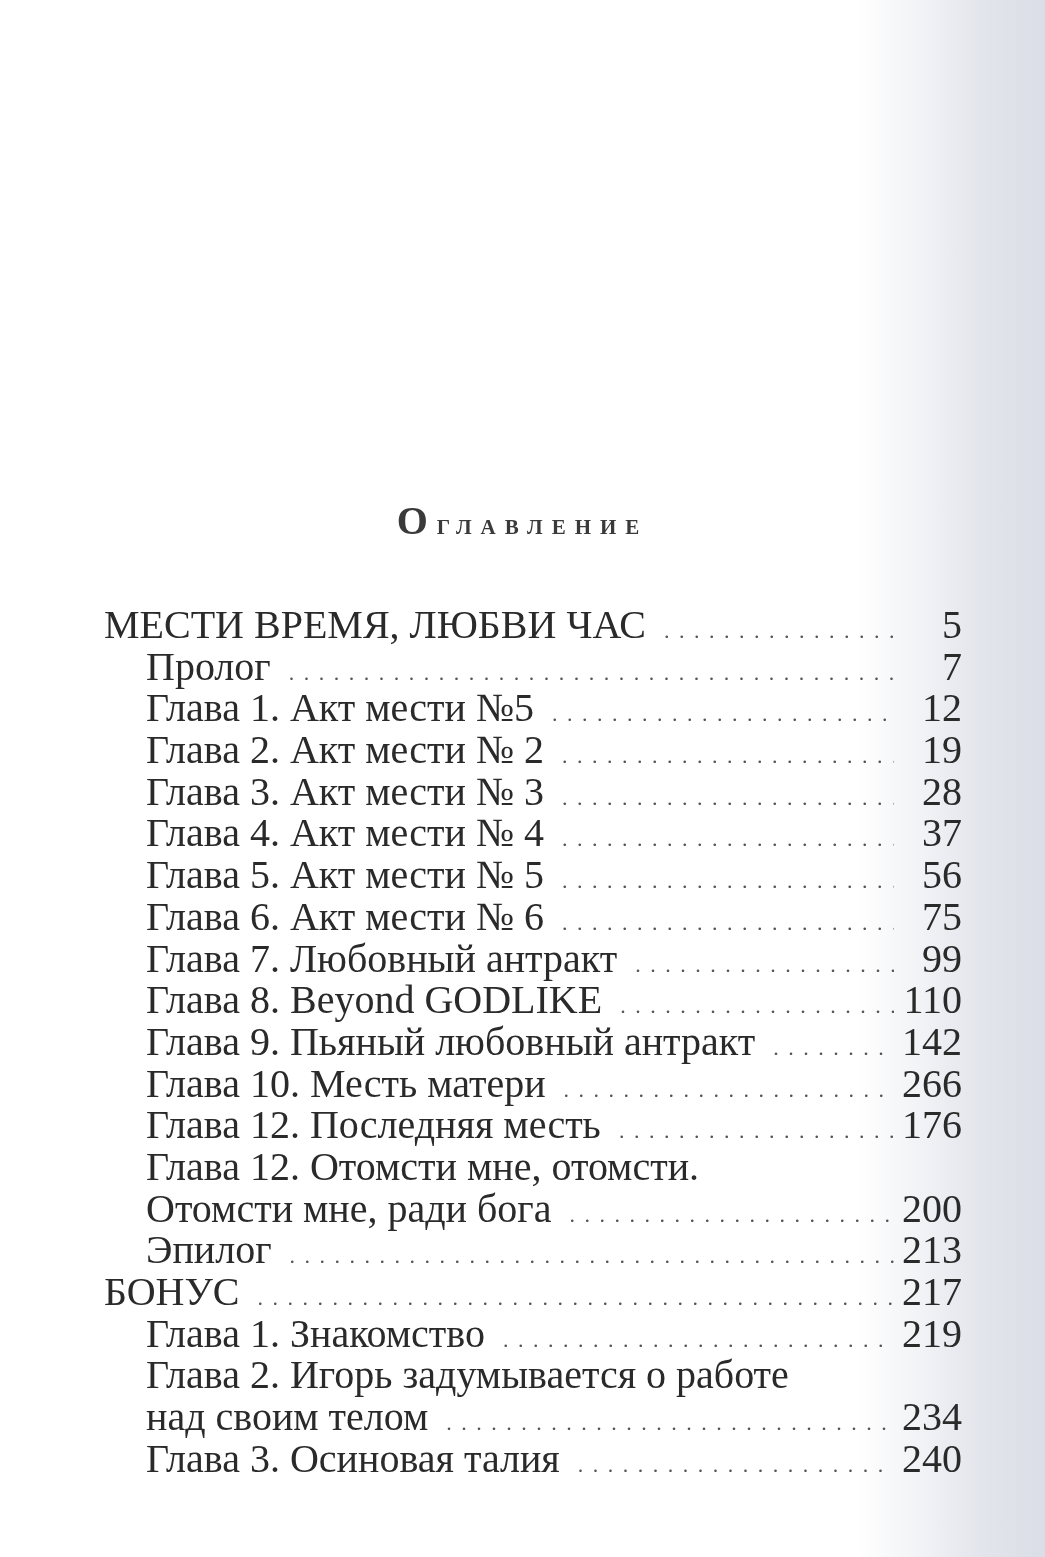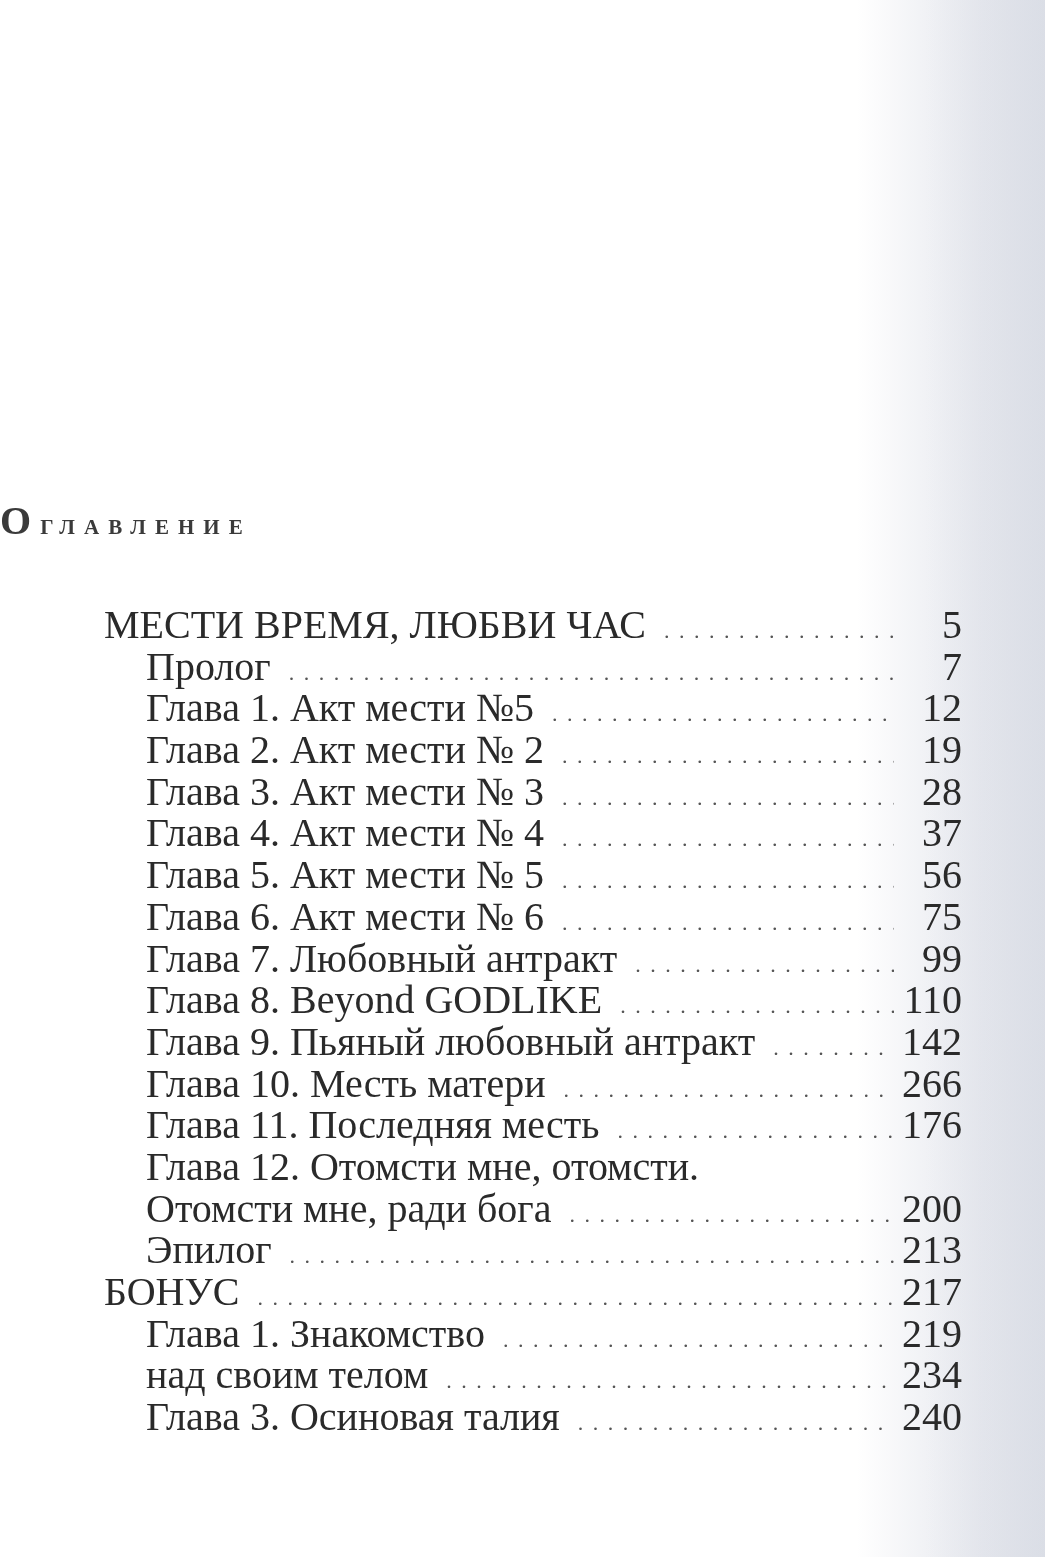--- a/index.html
+++ b/index.html
@@ -13,20 +13,21 @@
     .page {
       position: absolute; left: 0; top: 0; width: 1045px; height: 1557px;
       background: linear-gradient(to right, #ffffff 0%, #ffffff 82%, #f2f3f6 88%, #e6e8ee 94%, #dfe2e9 100%);
     }
     .gutter-shadow {
       position: absolute; right: 0; top: 0; width: 120px; height: 1557px;
       background: linear-gradient(to right, rgba(255,255,255,0) 0%, rgba(210,214,224,0.35) 100%);
     }
     .toc-title {
       position: absolute; left: 0; width: 1045px; top: 497px;
+      text-align: center;
       font-size: 30px; letter-spacing: 9px; font-weight: bold;
       color: #3a3a3a;
       font-variant: small-caps;
     }
     .toc-title .cap { font-size: 40px; }
     .toc {
       position: absolute; left: 104px; top: 604px; width: 858px;
     }
     .row {
       position: relative; height: 41.7px; line-height: 41.7px;
@@ -112,21 +113,21 @@
         <span class="title">Глава 9. Пьяный любовный антракт</span>
         <span class="dots"></span>
         <span class="page-num">142</span>
       </div>
     <div class="row sub">
         <span class="title">Глава 10. Месть матери</span>
         <span class="dots"></span>
         <span class="page-num">266</span>
       </div>
     <div class="row sub">
-        <span class="title">Глава 11. Последняя месть</span>
+        <span class="title">Глава 12. Последняя месть</span>
         <span class="dots"></span>
         <span class="page-num">176</span>
       </div>
     <div class="row sub nodots">
         <span class="title">Глава 12. Отомсти мне, отомсти.</span>
         <span class="dots"></span>
         <span class="page-num"></span>
       </div>
     <div class="row sub">
         <span class="title">Отомсти мне, ради бога</span>
@@ -141,20 +142,25 @@
     <div class="row">
         <span class="title">БОНУС</span>
         <span class="dots"></span>
         <span class="page-num">217</span>
       </div>
     <div class="row sub">
         <span class="title">Глава 1. Знакомство</span>
         <span class="dots"></span>
         <span class="page-num">219</span>
       </div>
+    <div class="row sub nodots">
+        <span class="title">Глава 2. Игорь задумывается о работе</span>
+        <span class="dots"></span>
+        <span class="page-num"></span>
+      </div>
     <div class="row sub">
         <span class="title">над своим телом</span>
         <span class="dots"></span>
         <span class="page-num">234</span>
       </div>
     <div class="row sub">
         <span class="title">Глава 3. Осиновая талия</span>
         <span class="dots"></span>
         <span class="page-num">240</span>
       </div>

